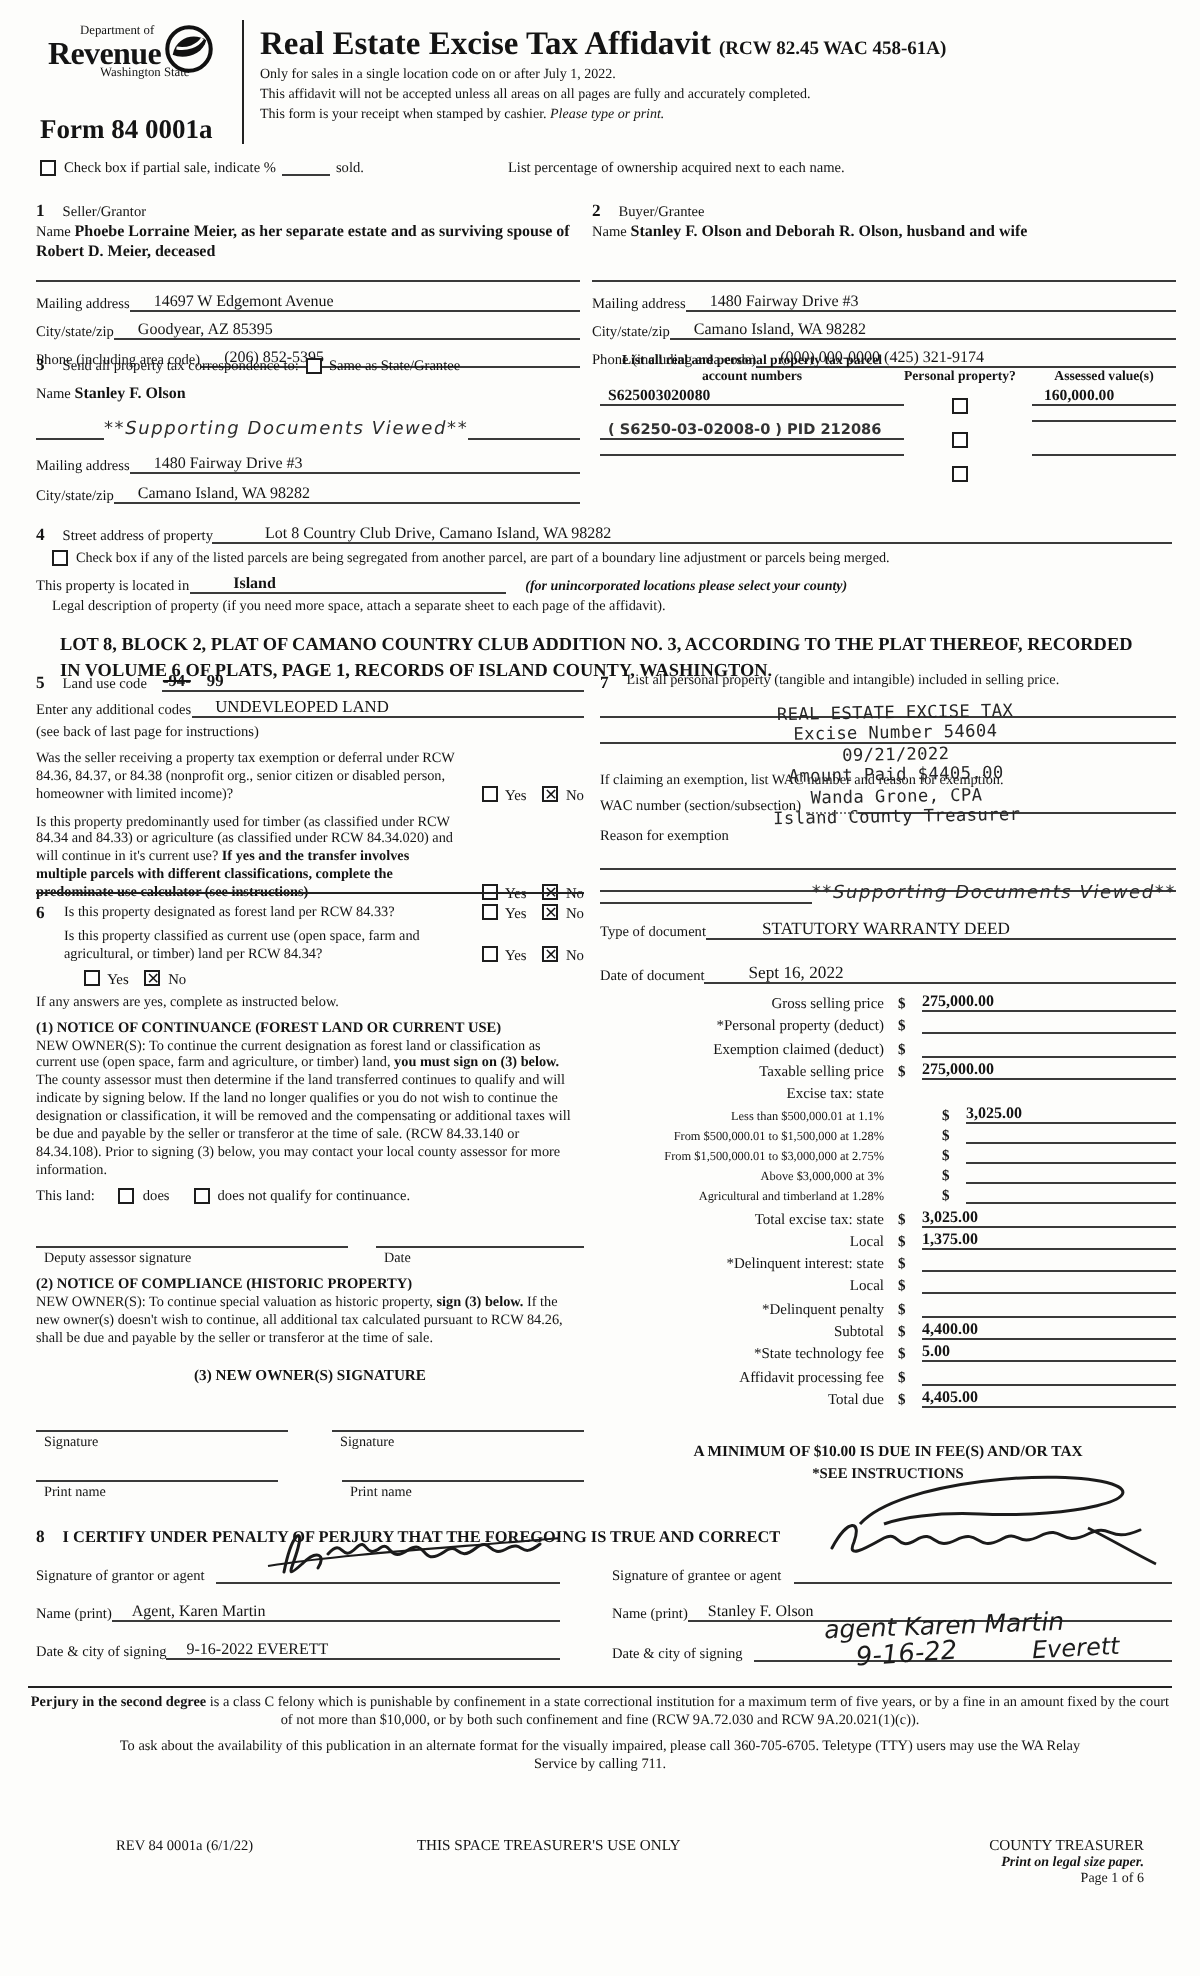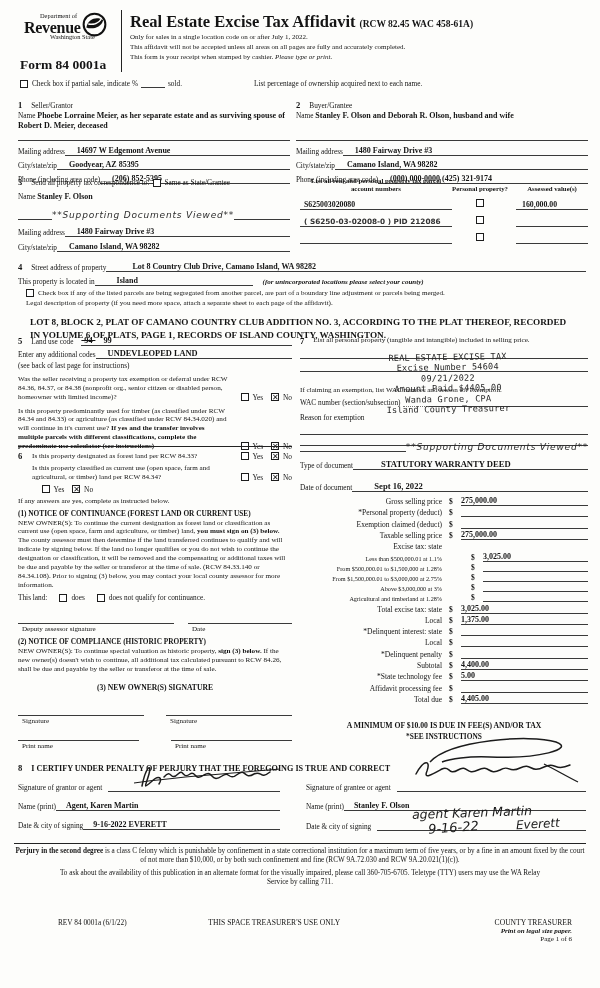--- a/index.html
+++ b/index.html
@@ -9,33 +9,33 @@
   .abs{position:absolute}
   .b{font-weight:bold}
   .i{font-style:italic}
   .strike{text-decoration:line-through}
   .ul{border-bottom:1px solid #3a3a3a}
   .dot{border-bottom:1px dotted #777}
   .cb{display:inline-block;width:8px;height:8px;border:1px solid #1d1d1d;background:#fff;
       font:bold 8px/7px "DejaVu Sans",sans-serif;text-align:center;vertical-align:-1px;overflow:hidden}
   .lbl{font-size:7.3px;white-space:nowrap}
   .txt{font-size:7.15px;line-height:1.24}
-  .fval{flex:1;font-weight:bold;font-size:8px;white-space:nowrap;padding-left:12px}
+  .fval{flex:1;font-weight:normal;font-size:8px;white-space:nowrap;padding-left:12px}
   .frow{display:flex;align-items:flex-end}
   .secnum{font-weight:bold;font-size:8.6px;margin-right:9px}
   .yn{white-space:nowrap;font-size:7.4px;align-self:flex-end;margin-left:4px}
   .yn .cb{margin-right:2px;margin-left:6px}
   .stamped-italic{font-family:"DejaVu Sans",sans-serif;font-style:italic;font-size:9px;
       letter-spacing:.8px;color:#2b2b2b;white-space:nowrap}
   .stampline{font-family:"DejaVu Sans Mono",monospace;font-size:8.6px;line-height:10.4px;
       color:#272727;letter-spacing:.2px;white-space:nowrap;text-align:center}
   .hand{font-family:"DejaVu Sans",sans-serif;font-style:italic;color:#1c1c1c;white-space:nowrap}
   
   .phead{display:flex;font-weight:bold;font-size:6.8px;line-height:1.15;text-align:center;align-items:flex-end}
-  .prow{display:flex;align-items:flex-end;height:17px}
+  .prow{display:flex;align-items:flex-start;height:17px}
   .pnum{width:152px;font-weight:bold;font-size:7.8px;white-space:nowrap;padding-left:4px}
   .prow[data-stamped="yes"] .pnum{font-family:"DejaVu Sans",sans-serif;font-weight:700;font-size:7.3px;color:#333}
   .pcbwrap{width:56px;text-align:center}
   .pval{width:72px;font-weight:bold;font-size:7.8px;text-align:left;padding-left:6px;margin-left:8px}
   
   .trow{display:flex;align-items:flex-end;height:11.3px}
   .tlabel{width:142px;text-align:right;font-size:7.5px;white-space:nowrap}
   .tdollar{width:8px;margin-left:7px;font-size:7.5px;font-weight:bold}
   .tline{flex:1;border-bottom:1px solid #3a3a3a;text-align:left;font-size:8px;font-weight:bold;
          padding-right:4px;margin-left:4px;min-height:9px}
@@ -191,28 +191,28 @@
       </div>
       </div>
   </div>
 
   <div class="abs" style="left:18px;top:262px;width:568px">
     <div class="frow">
       <span class="secnum">4</span>
       <span class="lbl">Street address of property</span>
       <span class="fval ul" style="padding-left:26px">Lot 8 Country Club Drive, Camano Island, WA  98282</span>
     </div>
+    <div class="frow" style="margin-top:3px">
+      <span class="cb" style="margin-left:8px"></span>
+      <span class="lbl" style="margin-left:4px;white-space:normal;font-size:7.1px">Check box if any of the listed parcels are being segregated from another parcel, are part of a boundary line adjustment or parcels being merged.</span>
+    </div>
     <div class="frow" style="margin-top:4px">
       <span class="lbl">This property is located in</span>
       <span class="b ul" style="width:158px;font-size:8px;padding-left:22px">Island</span>
       <span class="b i" style="font-size:7px;margin-left:10px">(for unincorporated locations please select your county)</span>
-    </div>
-    <div class="frow" style="margin-top:3px">
-      <span class="cb" style="margin-left:8px"></span>
-      <span class="lbl" style="margin-left:4px;white-space:normal;font-size:7.1px">Check box if any of the listed parcels are being segregated from another parcel, are part of a boundary line adjustment or parcels being merged.</span>
     </div>
     <div class="txt" style="margin-top:2px;padding-left:8px">Legal description of property (if you need more space, attach a separate sheet to each page of the affidavit).</div>
     <div class="b" style="margin-top:8px;padding:0 12px;font-size:9.2px;line-height:1.4">LOT 8, BLOCK 2, PLAT OF CAMANO COUNTRY CLUB ADDITION NO. 3, ACCORDING TO THE PLAT THEREOF, RECORDED IN VOLUME 6 OF PLATS, PAGE 1, RECORDS OF ISLAND COUNTY, WASHINGTON.</div>
   </div>
 
   <div class="abs" style="left:18px;top:336px;width:274px">
     <div class="frow">
       <span class="secnum">5</span>
       <span class="lbl">Land use code</span>
       <span class="ul frow" style="flex:1;margin-left:8px">

